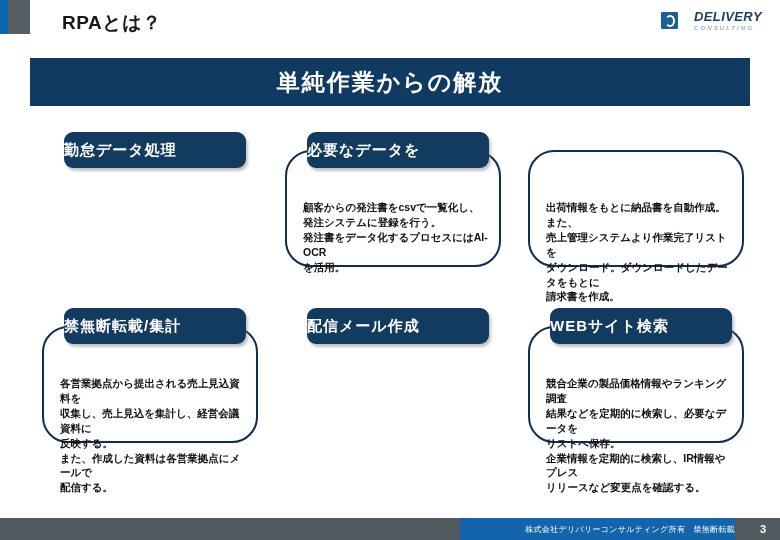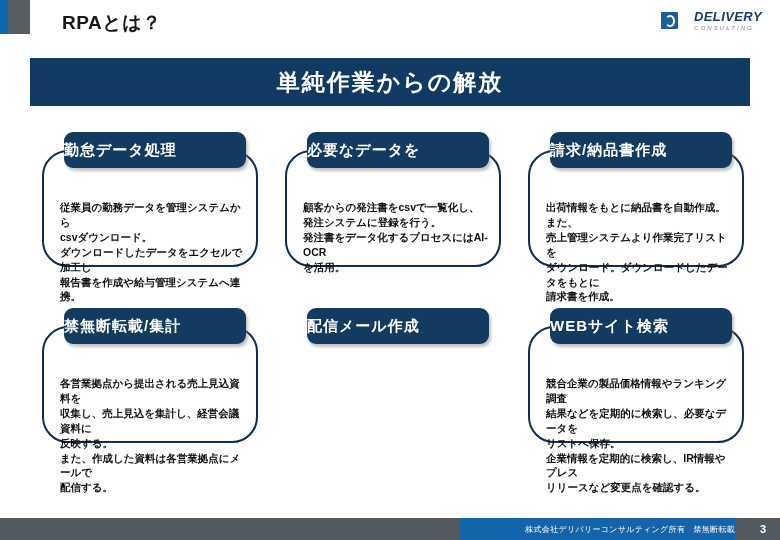--- a/index.html
+++ b/index.html
@@ -90,26 +90,20 @@
     </div>
   </div>
 
   <div class="banner">
     <span class="banner-text">単純作業からの解放</span>
   </div>
 
   <div class="grid">
 
     <div class="card">
-      <div class="card-body">
-        <div class="card-text">従業員の勤務データを管理システムから
-csvダウンロード。
-ダウンロードしたデータをエクセルで加工し
-報告書を作成や給与管理システムへ連携。</div>
-      </div>
       <div class="card-head">
         <span class="card-head-text">勤怠データ処理</span>
       </div>
     </div>
 
     <div class="card">
       <div class="card-body">
         <div class="card-text">顧客からの発注書をcsvで一覧化し、
 発注システムに登録を行う。
 発注書をデータ化するプロセスにはAI-OCR
@@ -119,23 +113,20 @@
         <span class="card-head-text">必要なデータを</span>
       </div>
     </div>
 
     <div class="card">
       <div class="card-body">
         <div class="card-text">出荷情報をもとに納品書を自動作成。また、
 売上管理システムより作業完了リストを
 ダウンロード。ダウンロードしたデータをもとに
 請求書を作成。</div>
-      </div>
-      <div class="card-head">
-        <span class="card-head-text">請求/納品書作成</span>
       </div>
     </div>
 
     <div class="card">
       <div class="card-body">
         <div class="card-text">各営業拠点から提出される売上見込資料を
 収集し、売上見込を集計し、経営会議資料に
 反映する。
 また、作成した資料は各営業拠点にメールで
 配信する。</div>

